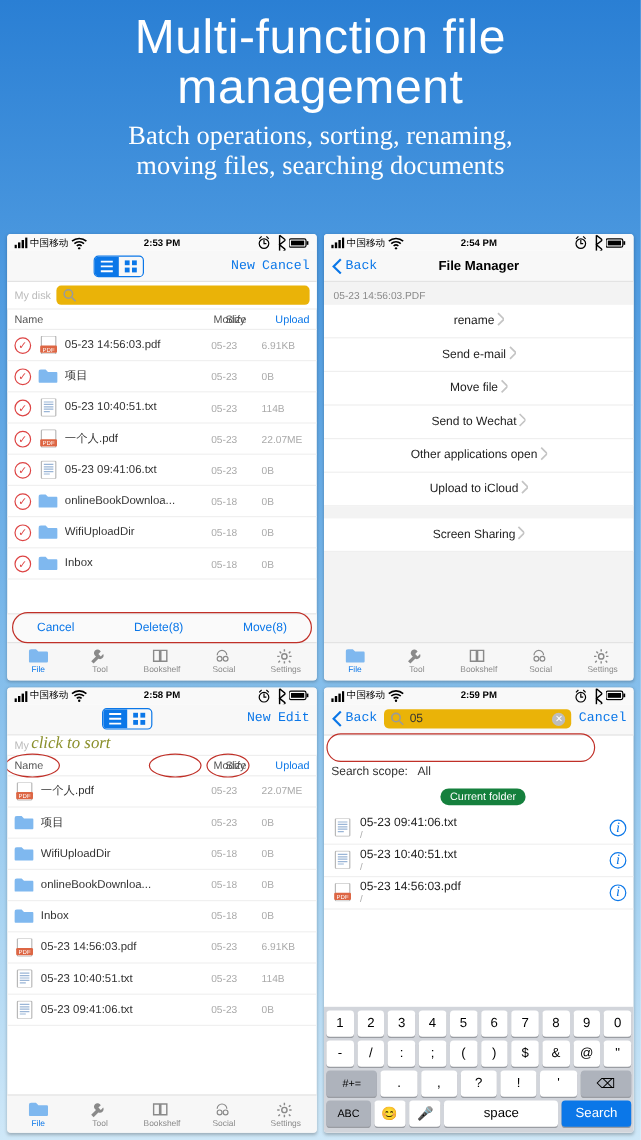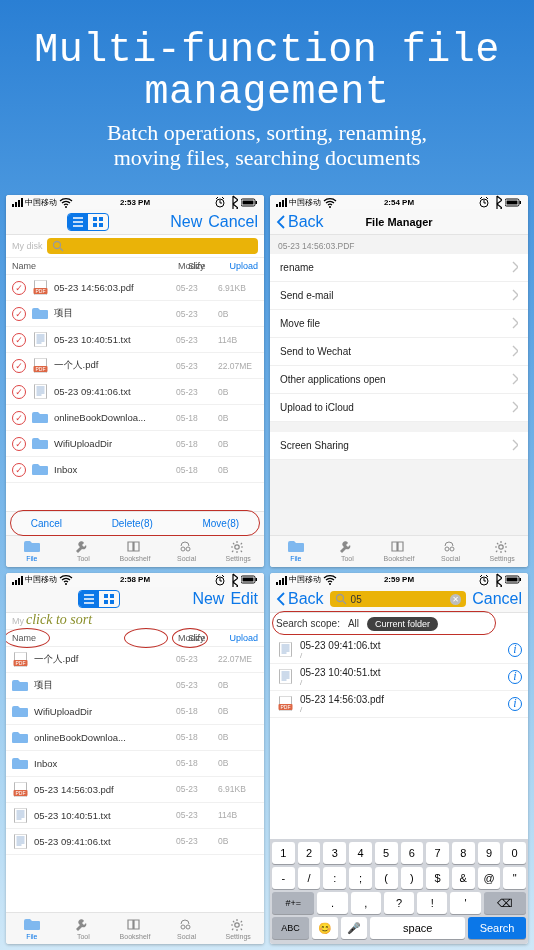--- a/index.html
+++ b/index.html
@@ -3,40 +3,40 @@
 <meta charset="utf-8">
 <style>
   * { margin:0; padding:0; box-sizing:border-box; -webkit-font-smoothing:antialiased; }
   html,body { width:534px; height:950px; }
   body {
     background: linear-gradient(180deg,#2a7fd4 0%, #4f9be0 25%, #7cb9ea 55%, #a9d4f2 80%, #cfe8f8 100%);
     font-family: -apple-system, Helvetica, Arial, sans-serif;
     position:relative;
   }
   .hero { color:#fff; text-align:center; padding:10px 6px 4px 6px; }
-  .hero h1 { font-family: Liberation Mono, monospace; font-weight:400; font-size:40px; line-height:1.05; letter-spacing:.5px;margin-top:20px; }
+  .hero h1 { font-family: Liberation Sans, sans-serif; font-weight:400; font-size:40px; line-height:1.05; letter-spacing:.5px; }
   .hero p  { margin-top:6px; font-family: "Palatino Linotype","Book Antiqua",serif; font-size:22px; line-height:1.15; }
   .grid {
     position:absolute; left:6px; right:6px; top:195px; bottom:6px;
     display:grid; grid-template-columns:1fr 1fr; grid-template-rows:1fr 1fr; gap:6px;
   }
   .phone {
     background:#fff; border-radius:3px; overflow:hidden; display:flex; flex-direction:column;
     font-size:10px; color:#333; position:relative;
     box-shadow:0 1px 3px rgba(0,0,0,.25);
   }
   
   .status { height:14px; display:flex; align-items:center; justify-content:space-between; padding:0 6px; font-size:8px; color:#000; background:#f9f9f9;}
   .status .mid { position:absolute; left:0; right:0; text-align:center; font-weight:600;}
   .status .right { display:flex; gap:3px; align-items:center; }
   .status svg { display:block; }
   
   .nav { height:26px; background:#f8f8f8; border-bottom:1px solid #e3e3e3; display:flex; align-items:center; padding:0 6px; gap:6px; position:relative;}
   .nav .title { position:absolute; left:0; right:0; text-align:center; font-weight:600; font-size:11px; color:#000;}
-  .nav .btn { color:#0b77e8; font-size:16px; }
+  .nav .btn { color:#0b77e8; font-size:11px;font-family:Liberation Mono, monospace; }
   .nav .spacer { flex:1; }
   .seg { display:inline-flex; border:1px solid #0b77e8; border-radius:4px; overflow:hidden; height:18px;}
   .seg span { width:20px; display:flex; align-items:center; justify-content:center; }
   .seg .on { background:#0b77e8; color:#fff; }
   .seg .off { color:#0b77e8; }
   
   .searchRow { display:flex; align-items:center; gap:4px; padding:3px 6px; background:#fff;}
   .searchRow .disk { color:#bbb; font-size:9px;}
   .searchField { flex:1; background:#eab308; border-radius:4px; height:16px; display:flex; align-items:center; padding:0 5px; gap:4px; color:#9a9a9a;}
   
@@ -56,26 +56,26 @@
   
   .actbar { height:24px; border-top:1px solid #e6e6e6; display:flex; align-items:center; justify-content:space-around; color:#0b77e8; font-size:10px; background:#fafafa;}
   .oval { position:absolute; border:1.5px solid #c03028; border-radius:50%; pointer-events:none;}
   
   .tabbar { height:32px; background:#f7f7f7; border-top:1px solid #e3e3e3; display:flex;}
   .tabbar .tab { flex:1; display:flex; flex-direction:column; align-items:center; justify-content:center; gap:1px; color:#8a8a8a; font-size:7px;}
   .tabbar .tab.active { color:#0b77e8; }
   .tabbar svg { display:block; }
   
   .groupTitle { padding:6px 8px 3px 8px; color:#8a8a8a; font-size:8.5px; background:#f3f3f3;}
-  .actionRow { height:28px; display:flex; align-items:center; justify-content:space-between; padding:0 10px; border-bottom:1px solid #efefef; font-size:10px; color:#222;}
+  .actionRow { height:28px; display:flex; align-items:center; justify-content:center; padding:0 10px; border-bottom:1px solid #efefef; font-size:10px; color:#222;}
   .actionRow .chev { color:#c4c4c4; }
   .gap { height:10px; background:#f3f3f3; }
   
   .scopeRow { display:flex; align-items:center; gap:8px; padding:4px 6px 6px 6px; font-size:10px; color:#333;}
-  .pill { background:#404040; color:#fff; padding:2px 8px; border-radius:9px; font-size:9px;}
+  .pill { background:#15803d; color:#fff; padding:2px 8px; border-radius:9px; font-size:9px;margin-top:40px;}
   .resRow { display:flex; align-items:center; padding:3px 6px; border-bottom:1px solid #f0f0f0;}
   .resRow .ico { width:18px; height:18px; margin-right:6px; display:flex; align-items:center; justify-content:center;}
   .resRow .txts { flex:1; display:flex; flex-direction:column;}
   .resRow .nm { font-size:10px; color:#222;}
   .resRow .sub{ font-size:8px; color:#aaa;}
   .resRow .info { color:#0b77e8; font-size:12px; border:1.2px solid #0b77e8; border-radius:50%; width:14px; height:14px; display:flex; align-items:center; justify-content:center; font-family:serif; font-style:italic;}
   
   .kbd { background:#d2d5db; padding:3px 2px 2px 2px;}
   .kbd .krow { display:flex; gap:3px; margin-bottom:3px; }
   .kbd .k { flex:1; background:#fff; border-radius:3px; height:22px; display:flex; align-items:center; justify-content:center; font-size:11px; box-shadow:0 1px 0 #9a9da3; color:#000;}

